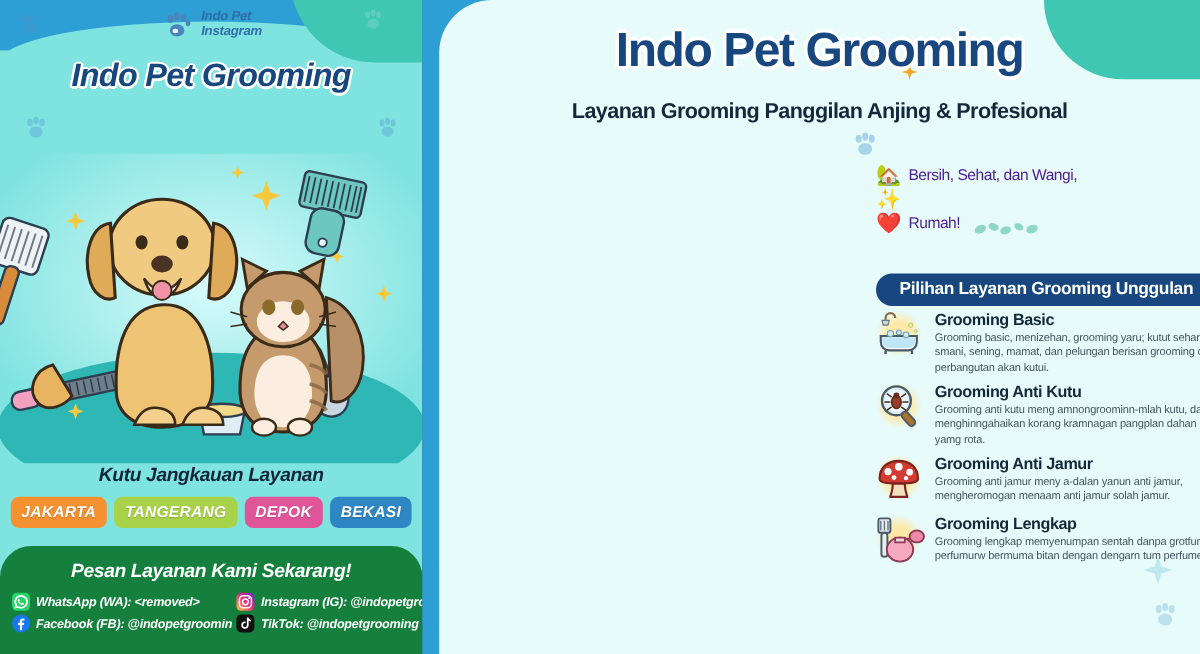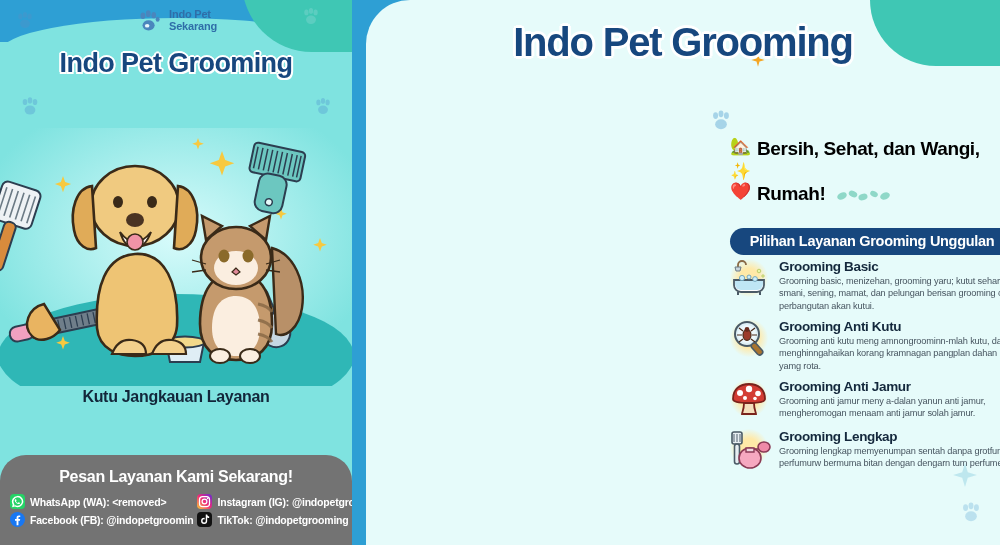--- a/index.html
+++ b/index.html
@@ -6,21 +6,21 @@
   html, body {
     width: 1000px; height: 545px;
     font-family: "Liberation Sans", sans-serif;
     background: #0d3b5c; overflow: hidden;
   }
   .poster { position: relative; width: 1000px; height: 545px; display: flex; }
 
   
   .left-panel {
     position: relative; width: 352px; height: 545px;
-    background: #7fe3e0; overflow: hidden; flex: 0 0 352px;
+    background: #7fe3e0; overflow: hidden; flex: 0 0 352px; font-style: italic;
   }
   .lp-topband {
     position: absolute; top: 0; left: 0; width: 100%; height: 42px;
     background: #2e9fd4;
   }
   .lp-topband:after {
     content: ""; position: absolute; left: 0; top: 18px; width: 100%; height: 34px;
     background: #7fe3e0; border-radius: 50% 50% 0 0 / 100% 100% 0 0;
   }
   .lp-blob-green {
@@ -58,21 +58,21 @@
     position: absolute; top: 414px; left: 0; width: 100%; z-index: 6;
     display: flex; justify-content: center; gap: 6px; padding: 0 10px;
   }
   .badge {
     border-radius: 7px; color: #fff; font-weight: bold; font-size: 13px;
     padding: 5px 9px 6px; letter-spacing: .2px; white-space: nowrap;
     text-shadow: 0 1px 1px rgba(0,0,0,.18);
   }
   .lp-footer {
     position: absolute; bottom: 0; left: 0; width: 100%; height: 90px;
-    background: #737373; border-radius: 26px 26px 0 0; z-index: 7; overflow: hidden;
+    background: #15803d; border-radius: 26px 26px 0 0; z-index: 7; overflow: hidden;
   }
   .lp-footer-title {
     text-align: center; color: #fff; font-weight: bold; font-size: 16px;
     margin-top: 13px; letter-spacing: -.3px;
   }
   .social-grid {
     display: grid; grid-template-columns: 1fr 1fr; gap: 3px 4px;
     padding: 8px 8px 0 10px;
   }
   .social { display: flex; align-items: center; gap: 5px; }
@@ -102,21 +102,21 @@
   }
   .rp-sub {
     position: absolute; top: 82px; left: 14px; width: 634px; text-align: center;
     font-size: 18px; font-weight: bold; color: #14283c; letter-spacing: -.5px; z-index: 5;
   }
   .rp-tagline {
     position: absolute; top: 138px; left: 378px; width: 300px; z-index: 5;
   }
   .tag-line { display: flex; align-items: flex-start; gap: 7px; margin-bottom: 3px; }
   .tag-emoji { font-size: 17px; line-height: 1; width: 20px; flex: 0 0 20px; text-align: center; }
-  .tag-text { font-size: 19px; font-weight: bold; color: #000000; letter-spacing: -.4px; line-height: 1.18; }
+  .tag-text { font-size: 13px; font-weight: normal; color: #4c1d95; letter-spacing: -.4px; line-height: 1.18; }
 
   .rp-services-head {
     position: absolute; top: 228px; left: 378px; width: 284px; z-index: 5;
     background: #17477e; color: #fff; border-radius: 16px;
     text-align: center; font-size: 14.5px; font-weight: bold;
     padding: 5px 6px 6px; letter-spacing: -.3px;
   }
   .svc-list { position: absolute; top: 256px; left: 374px; width: 292px; z-index: 5; }
   .svc { display: flex; gap: 7px; margin-bottom: 4px; align-items: flex-start; }
   .svc-ico { width: 46px; height: 46px; flex: 0 0 46px; position: relative; }
@@ -196,21 +196,21 @@
             <ellipse cx="6.4" cy="7.2" rx="2.2" ry="3"></ellipse>
             <ellipse cx="11.3" cy="5.2" rx="2.2" ry="3.1"></ellipse>
             <ellipse cx="16.4" cy="6.6" rx="2.1" ry="2.9"></ellipse>
             <ellipse cx="20" cy="10.4" rx="1.8" ry="2.4"></ellipse>
             <ellipse cx="11.6" cy="16" rx="5.6" ry="4.7"></ellipse>
             <ellipse cx="10.3" cy="16.4" rx="2.1" ry="1.7" fill="#e9f7fb"></ellipse>
           </g>
         </svg>
       <div class="lp-logo-txt">
         <div>Indo Pet</div>
-        <div>Sekarang</div>
+        <div>Instagram</div>
       </div>
     </div>
 
     <div class="lp-title">Indo Pet Grooming</div>
     <div class="lp-sub">
     </div>
 
     <svg class="lp-art" viewBox="0 0 352 258">
       <defs>
         <radialGradient id="glowL" cx="50%" cy="42%" r="58%">
@@ -298,20 +298,26 @@
         </g>
         <g stroke="#8a6a46" stroke-width="3" fill="none" opacity=".85">
           <path d="M204 180 h-0.1M258 176 q10 2 14 8M258 192 q10 2 14 8M258 206 q10 2 14 8"></path>
         </g>
         <ellipse cx="220" cy="228" rx="10" ry="7" fill="#fbeee0" stroke="#3a2a18" stroke-width="2"></ellipse>
         <ellipse cx="250" cy="228" rx="10" ry="7" fill="#fbeee0" stroke="#3a2a18" stroke-width="2"></ellipse>
       </g>
     </svg>
 
     <div class="lp-area-title">Kutu Jangkauan Layanan</div>
+    <div class="lp-badges">
+      <span class="badge" style="background: rgb(245, 145, 49);">JAKARTA</span>
+      <span class="badge" style="background: rgb(168, 210, 74);">TANGERANG</span>
+      <span class="badge" style="background: rgb(224, 85, 154);">DEPOK</span>
+      <span class="badge" style="background: rgb(47, 134, 196);">BEKASI</span>
+    </div>
 
     <div class="lp-footer">
       <div class="lp-footer-title">Pesan Layanan Kami Sekarang!</div>
       <div class="social-grid">
         <div class="social">
           <span class="sicon" style="background:#25d366">
               <svg width="15" height="15" viewBox="0 0 24 24">
                 <path fill="#fff" d="M12 3a9 9 0 00-7.7 13.6L3.3 21l4.5-1.2A9 9 0 1012 3zm0 2.2a6.8 6.8 0 015.7 10.5 6.8 6.8 0 01-8.8 2.3l-.4-.2-2 .5.5-2-.2-.4A6.8 6.8 0 0112 5.2zm-3 3.1c-.2 0-.5.1-.7.4-.2.3-.7.7-.7 1.7s.7 2 .8 2.1c.1.2 1.4 2.3 3.5 3.1 1.7.7 2.1.6 2.5.5.4 0 1.2-.5 1.4-1 .2-.5.2-.9.1-1l-.6-.3-1.2-.6c-.2 0-.3-.1-.5.1l-.6.8c-.1.2-.2.2-.4.1a5.6 5.6 0 01-2.8-2.4c-.2-.3 0-.4.1-.5l.3-.4.2-.4v-.4l-.6-1.4c-.1-.4-.3-.4-.4-.4z"></path>
               </svg>
             </span>
@@ -370,20 +376,21 @@
       </svg>
     <svg class="sparkle" style="left:398px;top:52px;width:16px;height:16px" viewBox="0 0 24 24">
         <path fill="#f5a623" d="M12 2l2.2 7.8L22 12l-7.8 2.2L12 22l-2.2-7.8L2 12l7.8-2.2z"></path>
       </svg>
 
     <svg class="sparkle" style="left:600px;top:462px;width:26px;height:26px;opacity:.55" viewBox="0 0 24 24">
         <path fill="#9fd8e6" d="M12 1l2.6 8.4L23 12l-8.4 2.6L12 23l-2.6-8.4L1 12l8.4-2.6z"></path>
       </svg>
 
     <div class="rp-title">Indo Pet Grooming</div>
+    <div class="rp-sub">Layanan Grooming Panggilan Anjing &amp; Profesional</div>
 
     <div class="rp-tagline">
       <div class="tag-line">
         <span class="tag-emoji">🏡</span>
         <span class="tag-text">Bersih, Sehat, dan Wangi,</span>
       </div>
       <div class="tag-line">
         <span class="tag-emoji">✨</span>
       </div>
       <div class="tag-line">

